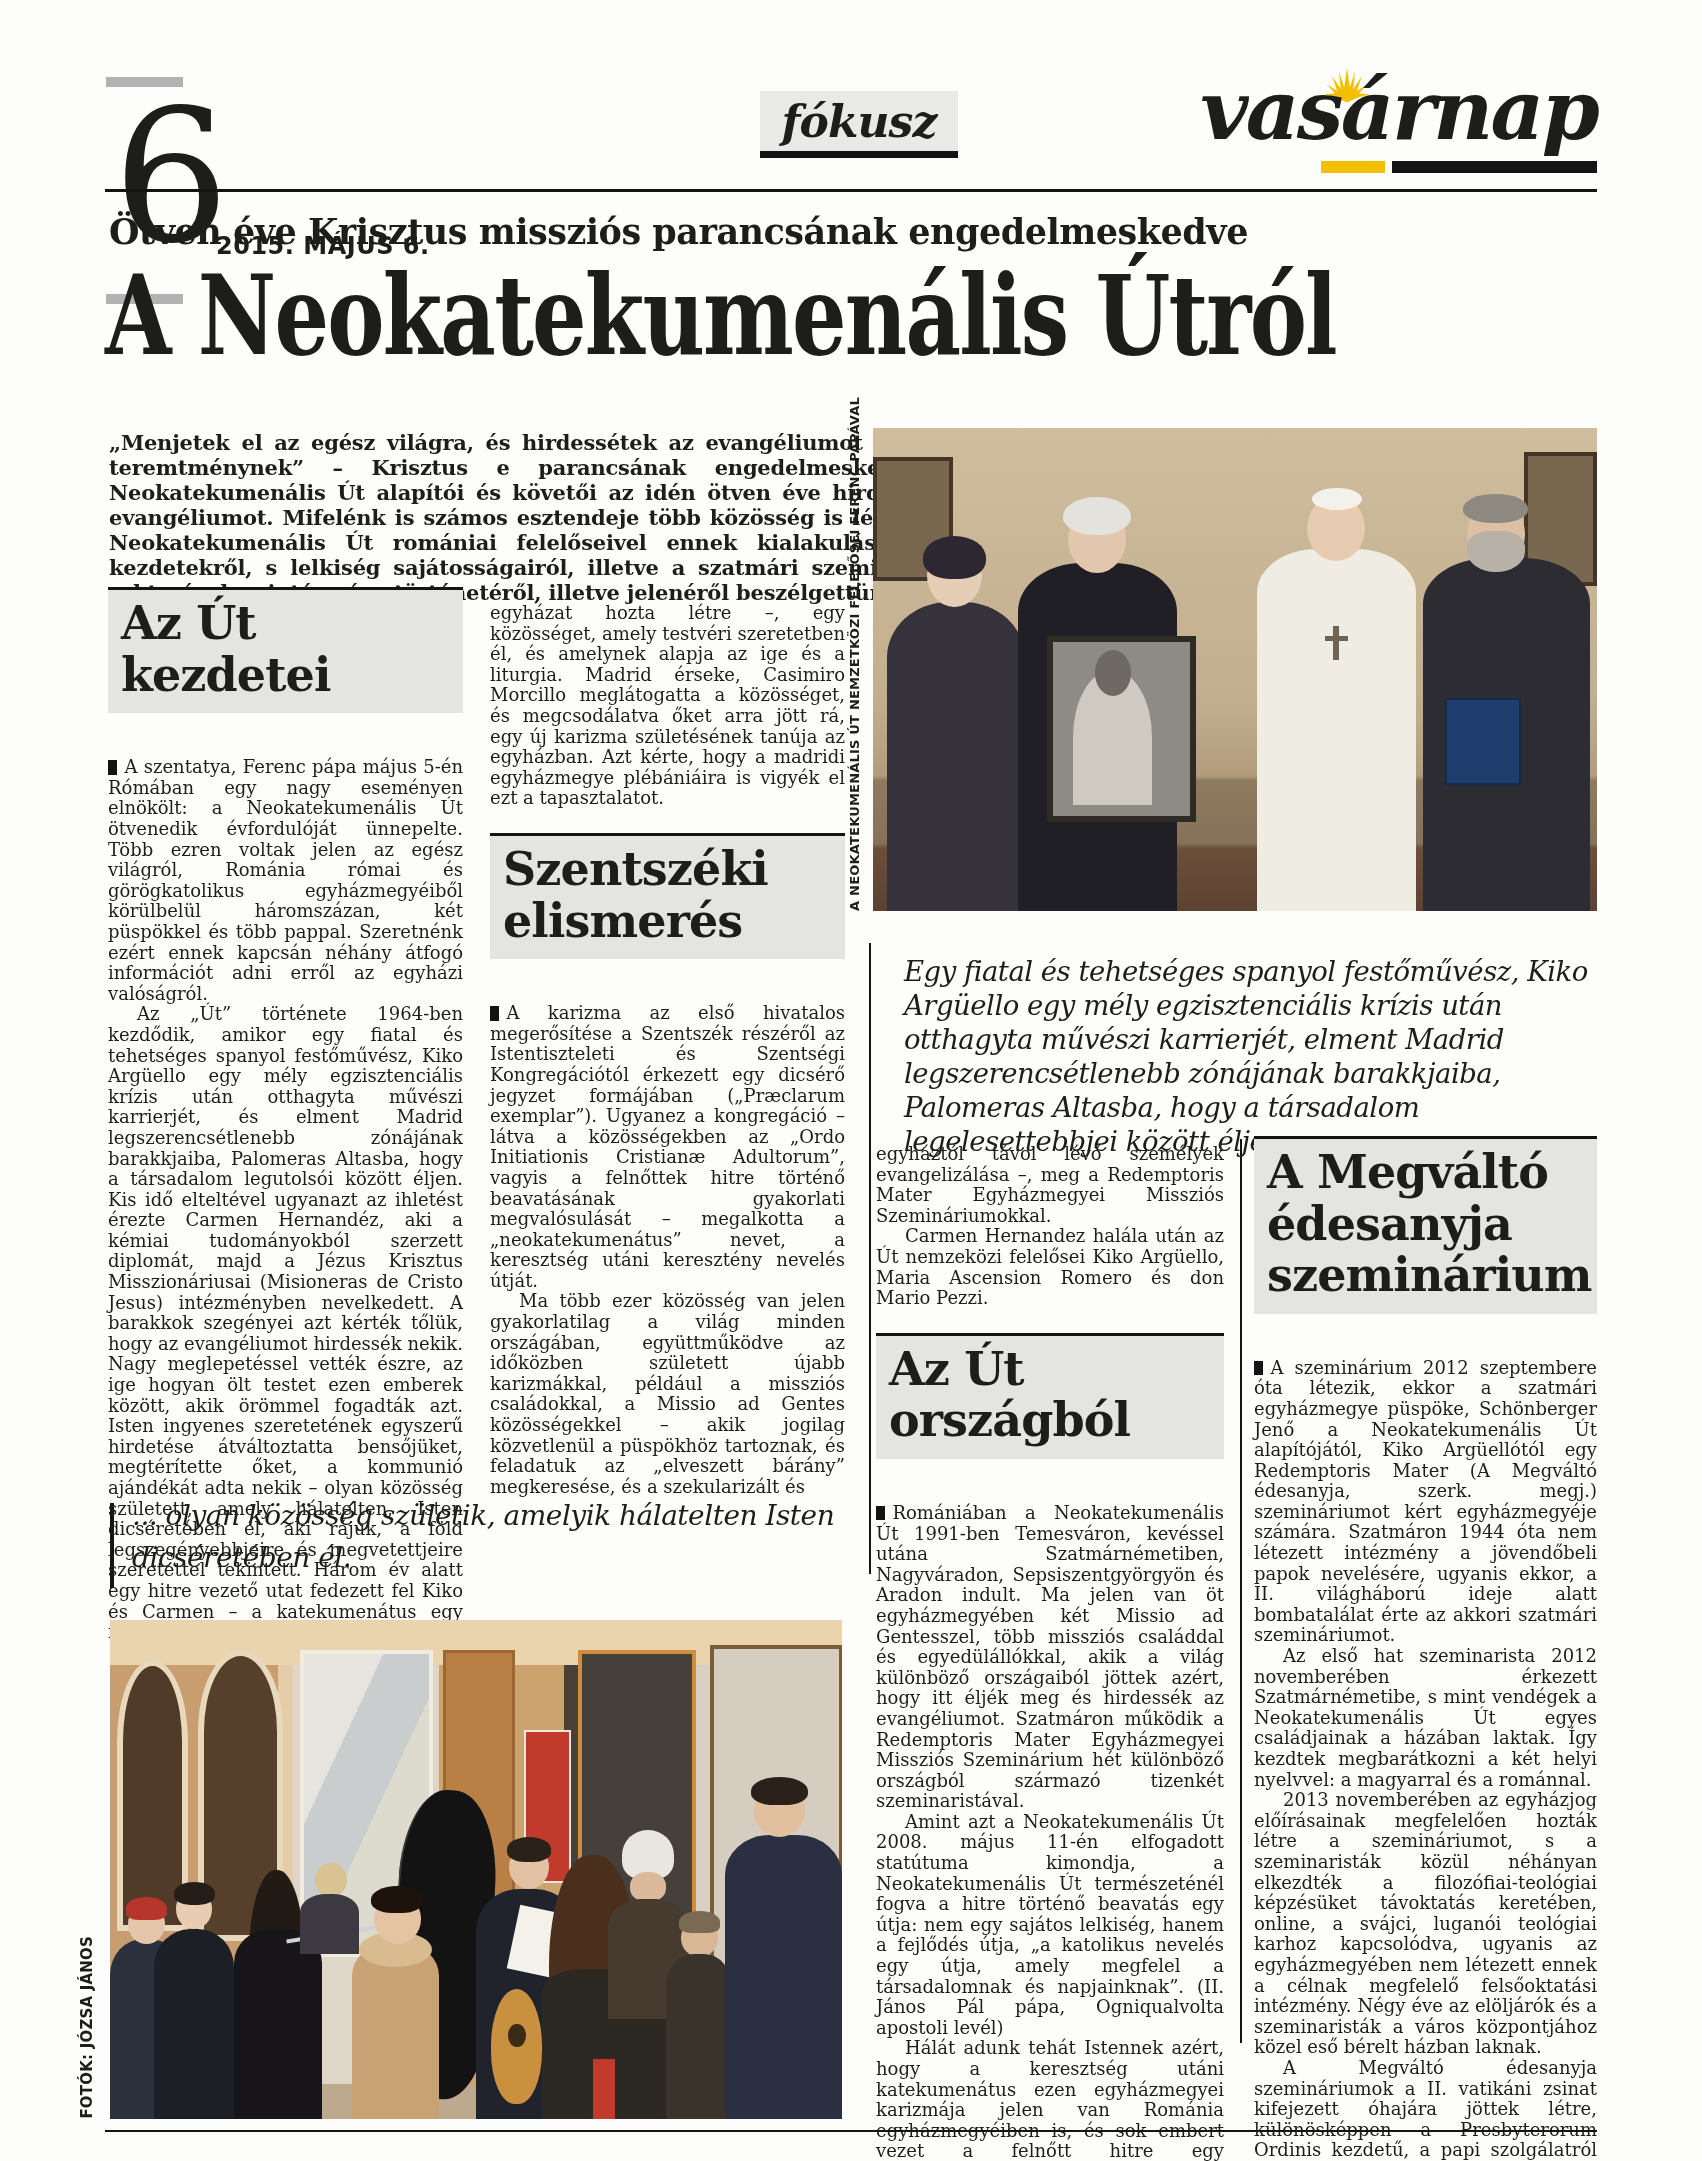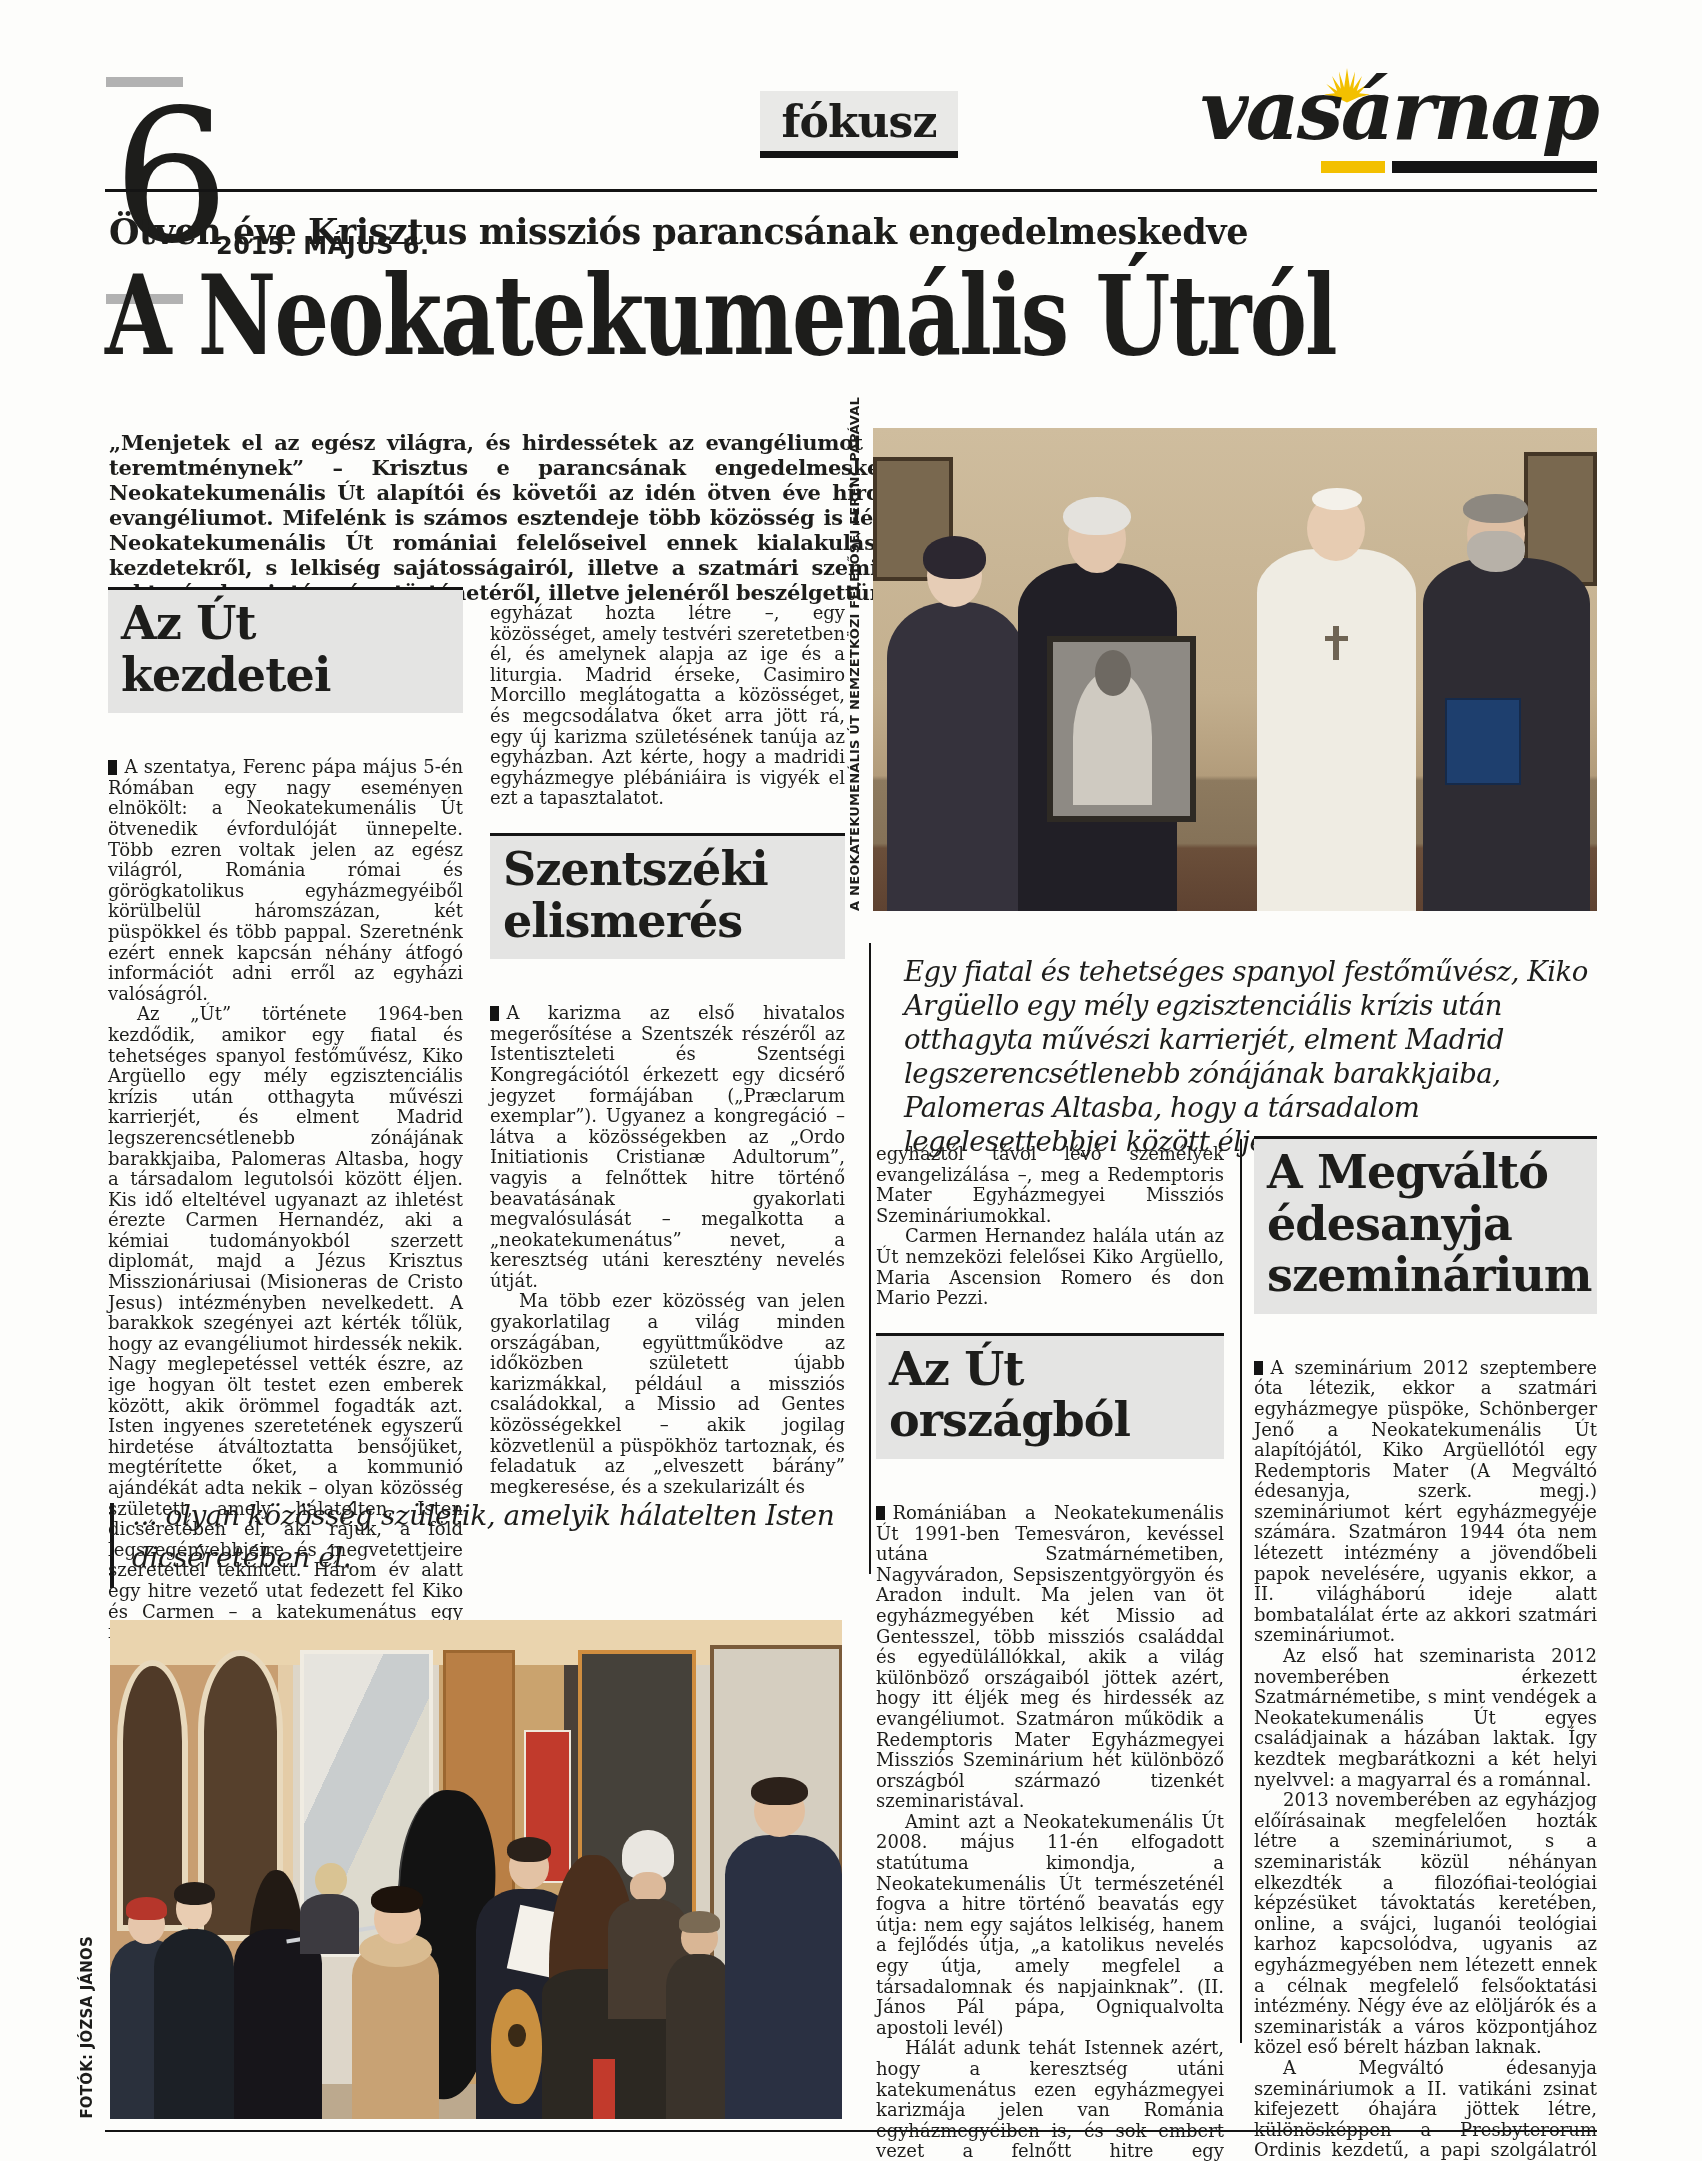--- a/index.html
+++ b/index.html
@@ -8,21 +8,21 @@
 
   
   .pagenum-bar{position:absolute;width:77px;height:10px;background:#b2b2b2;}
   #pnbar-top{left:106px;top:77px;}
   #pnbar-bot{left:106px;top:294px;}
   #pagenum{position:absolute;left:113px;top:85px;font-size:183px;line-height:1;font-weight:400;}
   #date{position:absolute;left:216px;top:232px;font-family:"DejaVu Sans",sans-serif;
         font-weight:bold;font-size:24px;letter-spacing:0.5px;}
   #fokusz-box{position:absolute;left:760px;top:91px;width:198px;height:60px;background:#e9e9e7;
         display:flex;align-items:center;justify-content:center;}
-  #fokusz-box .lbl{font-weight:bold;font-size:44px;letter-spacing:-0.9px;}
+  #fokusz-box .lbl{font-style:italic;font-weight:bold;font-size:44px;letter-spacing:-0.9px;}
   #fokusz-bar{position:absolute;left:760px;top:151px;width:198px;height:7.3px;background:#141414;}
   #brand{position:absolute;right:105px;top:69px;font-style:italic;font-weight:bold;
          font-size:83px;line-height:1;letter-spacing:-2.7px;}
   #brand-sun{position:absolute;left:1324px;top:68px;width:46px;height:46px;}
   #brand-ul-y{position:absolute;left:1321px;top:161px;width:64px;height:12px;background:var(--yellow,#f3c000);}
   #brand-ul-b{position:absolute;left:1392px;top:161px;width:205px;height:12px;background:#141414;}
   #header-rule{position:absolute;left:105px;top:189px;width:1492px;height:3.2px;background:#141414;}
   #footer-rule{position:absolute;left:105px;top:2130px;width:1492px;height:1.8px;background:#141414;}
 
   

